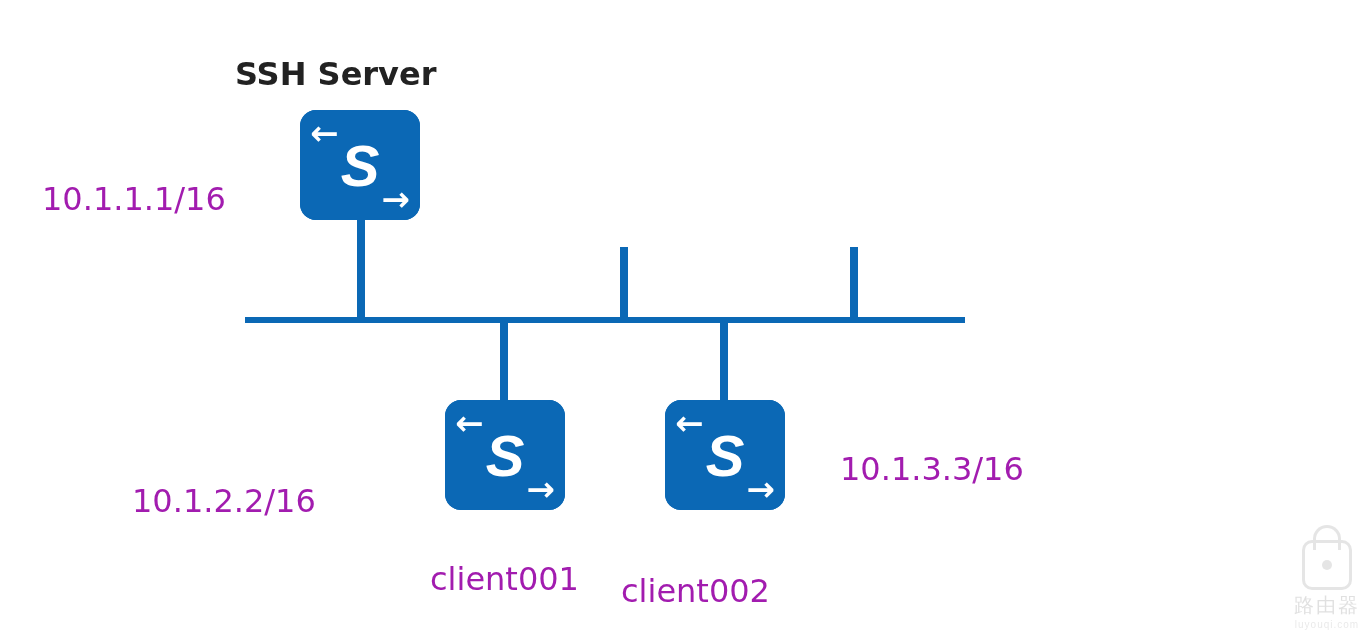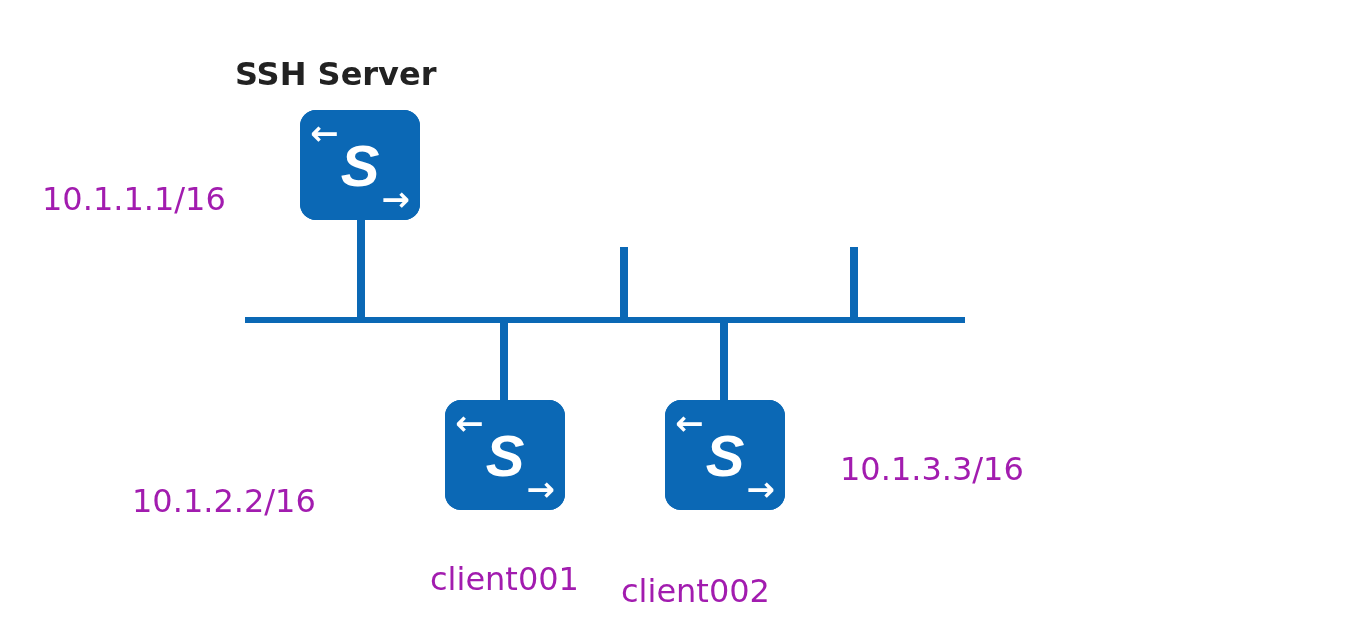--- a/index.html
+++ b/index.html
@@ -138,14 +138,21 @@
     <span class="s-letter">S</span>
     <span class="arrow br">→</span>
   </div>
 
   <div class="label" style="left:840px; top:450px;text-align:right;">10.1.3.3/16</div>
 
   <div class="label" style="left:430px; top:560px;">client001</div>
 
   <div class="label" style="left:621px; top:560px;margin-top:12px;">client002</div>
 
+  <div class="watermark">
+    <div class="lock">
+        <div class="keyhole"></div>
+      </div>
+    <div class="big">路由器</div>
+    <div class="small">luyouqi.com</div>
+  </div>
 
 </div>
 
 </body></html>

